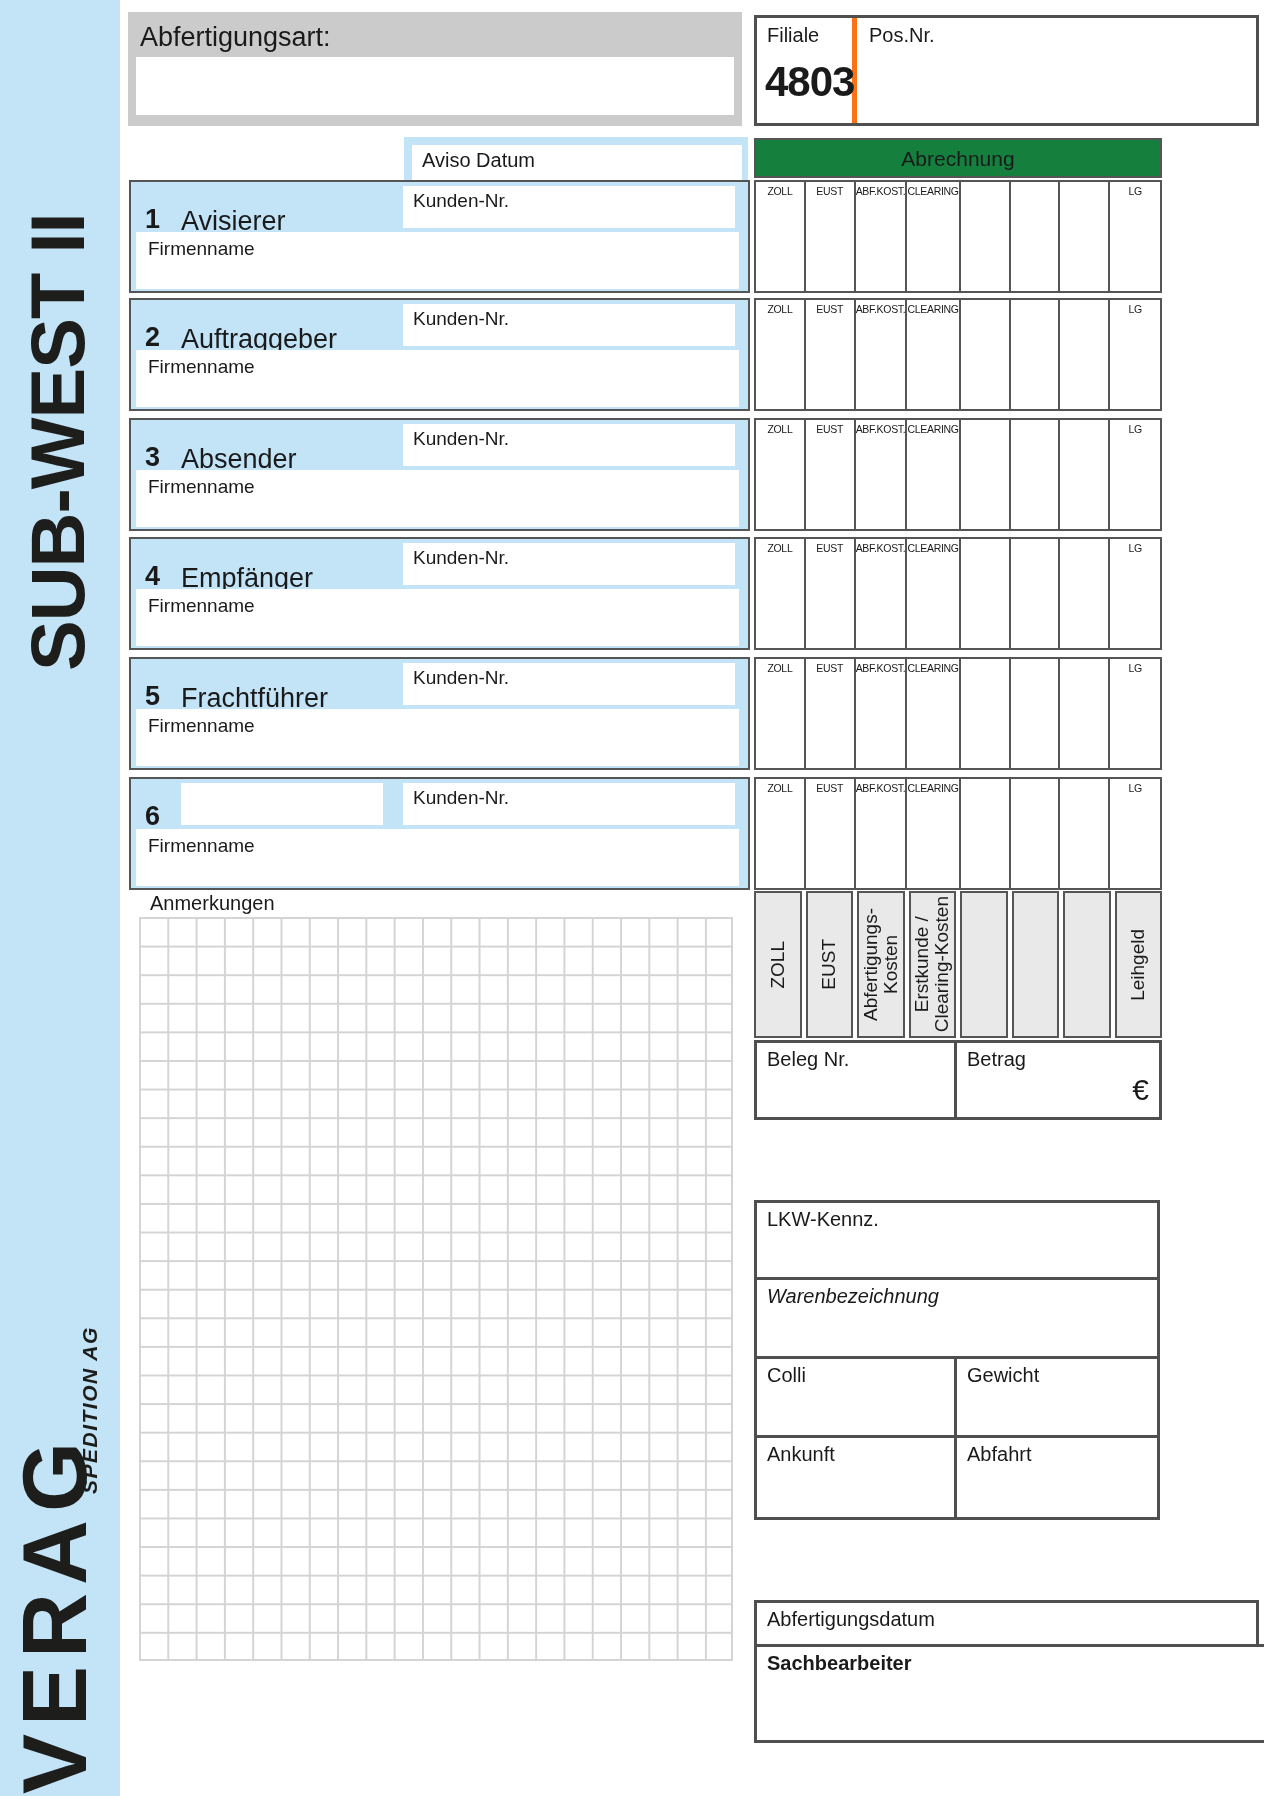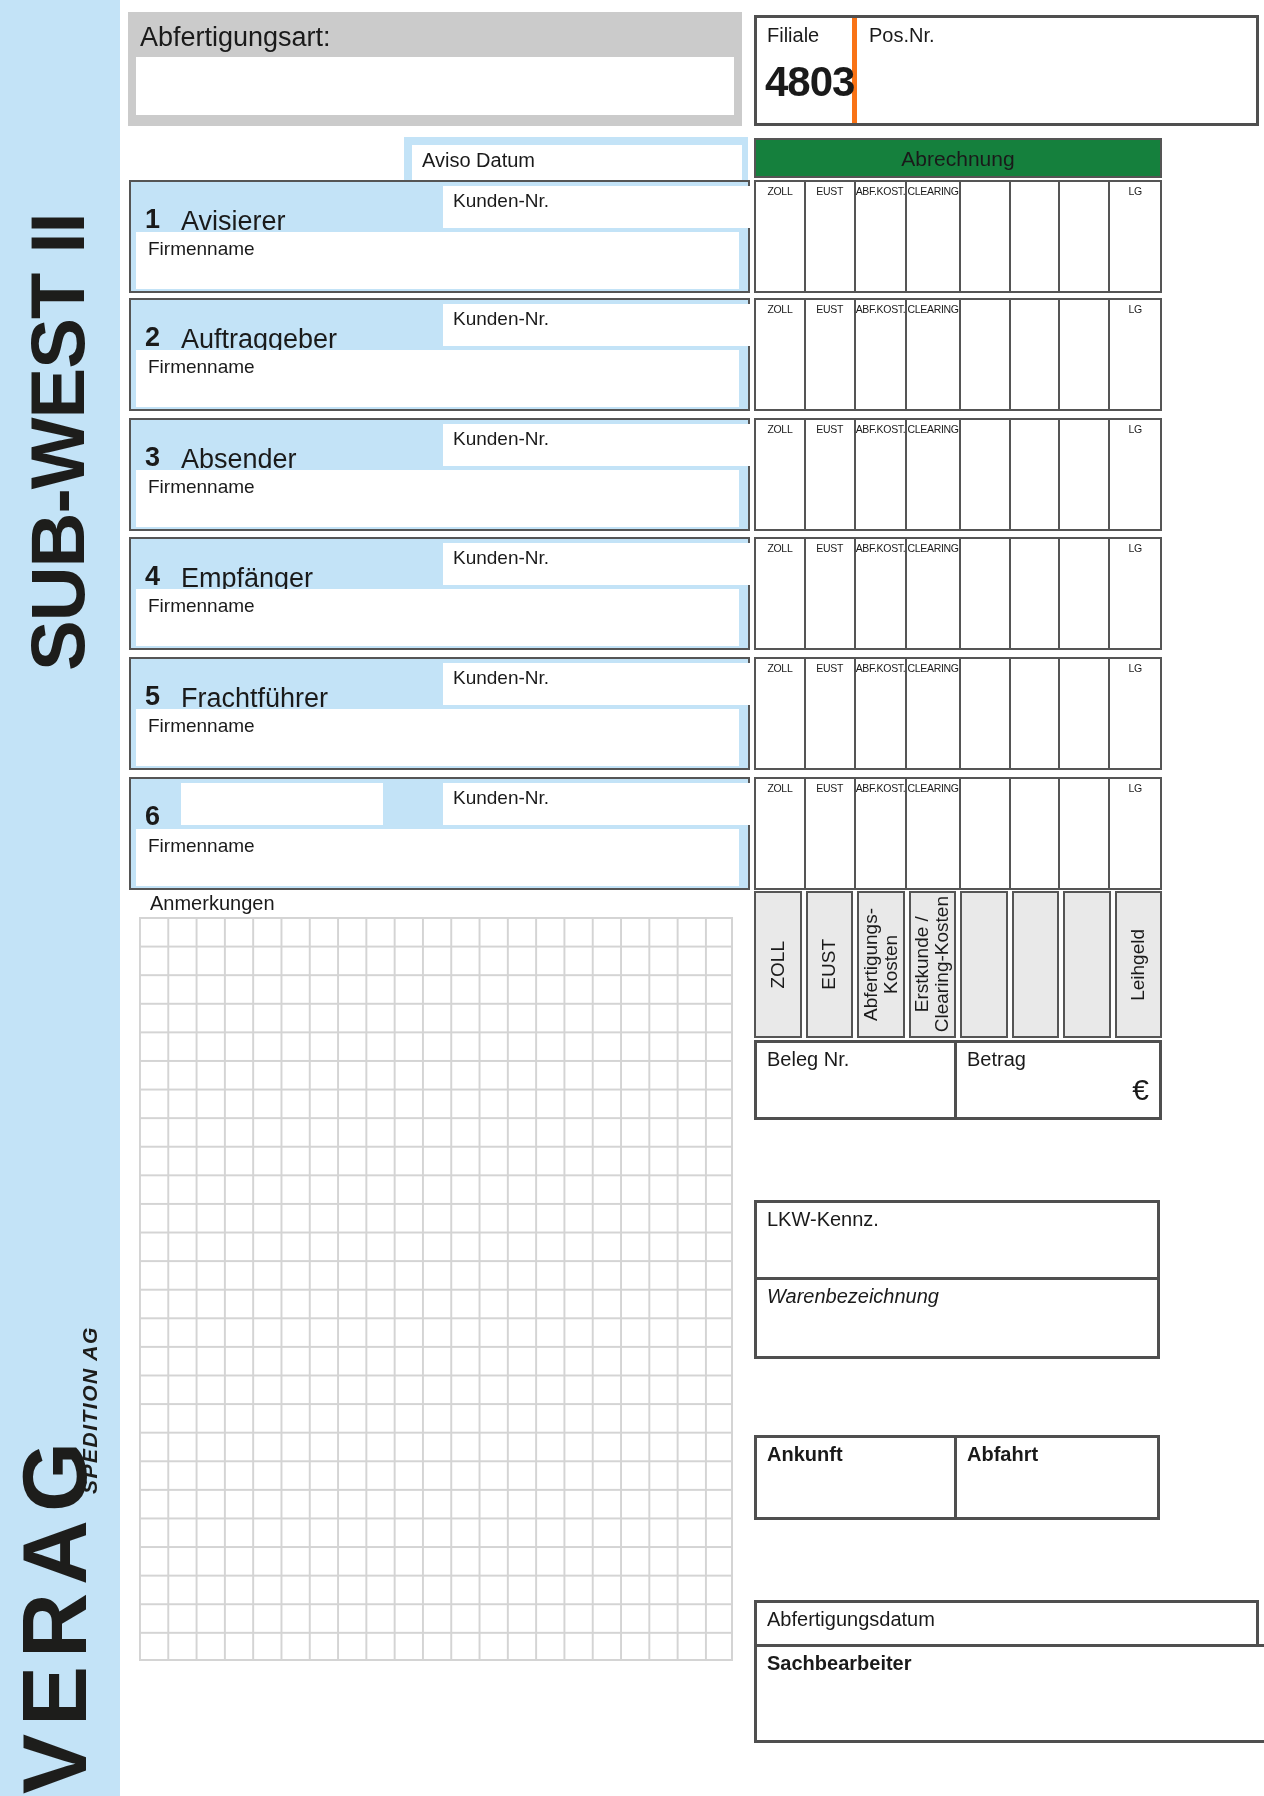--- a/index.html
+++ b/index.html
@@ -31,21 +31,21 @@
   
   .aviso { left:404px; top:137px; width:344px; height:46px; background:var(--blue); }
   .aviso .white { position:absolute; left:8px; top:8px; width:330px; height:38px; background:#fff; }
   .aviso .alabel { position:absolute; left:10px; top:4px; font-size:20px; }
 
   
   .section { position:absolute; left:129px; width:621px; height:113px; background:var(--blue); border:2px solid #555; box-sizing:border-box; }
   .sec-num { position:absolute; left:14px; top:22px; font-size:27px; font-weight:bold; }
   .sec-title { position:absolute; left:50px; top:24px; font-size:27px; }
   .sec-titleinput { position:absolute; left:50px; top:4px; width:202px; height:42px; background:#fff; display:none; }
-  .sec-kunden { position:absolute; left:272px; top:4px; width:332px; height:42px; background:#fff;margin-left:40px; }
+  .sec-kunden { position:absolute; left:272px; top:4px; width:332px; height:42px; background:#fff; }
   .sec-kunden .klabel { position:absolute; left:10px; top:4px; font-size:19px; }
   .sec-firm { position:absolute; left:5px; top:50px; width:603px; height:57px; background:#fff; }
   .sec-firm .flabel { position:absolute; left:12px; top:6px; font-size:19px; }
 
   
   .ab-header { left:754px; top:138px; width:408px; height:40px; background:#15803d; border:2px solid #555; text-align:center; font-size:21px; line-height:37px; }
   .ab-row { position:absolute; left:754px; width:408px; height:113px; border:2px solid #555; background:#fff; display:grid; grid-template-columns:repeat(8,1fr); box-sizing:border-box; }
   .ab-cell { border-right:2px solid #555; position:relative; }
   .ab-cell:last-child { border-right:none; }
   .ab-cell-label { display:block; text-align:center; margin-top:3px; font-size:10.5px; letter-spacing:-0.3px; white-space:nowrap; }
@@ -376,21 +376,29 @@
 
   <div class="abs anm-label">Anmerkungen</div>
   <div class="abs anm-grid"></div>
 
   <div class="sbox" style="top:1200px; height:80px;">
     <div class="cell-label">LKW-Kennz.</div>
   </div>
   <div class="sbox" style="top:1277px; height:82px;font-style:italic;">
     <div class="cell-label">Warenbezeichnung</div>
   </div>
-  <div class="sbox" style="top:1435px; height:85px;font-weight:bold;">
+  <div class="sbox" style="top:1356px; height:82px;">
+    <div class="half">
+      <div class="cell-label">Colli</div>
+    </div>
+    <div class="half2">
+      <div class="cell-label">Gewicht</div>
+    </div>
+  </div>
+  <div class="sbox" style="top:1435px; height:85px;">
     <div class="half">
       <div class="cell-label">Ankunft</div>
     </div>
     <div class="half2">
       <div class="cell-label">Abfahrt</div>
     </div>
   </div>
 
   <div class="fbox" style="left:754px; top:1600px; width:505px; height:57px;">
     <div class="cell-label">Abfertigungsdatum</div>

